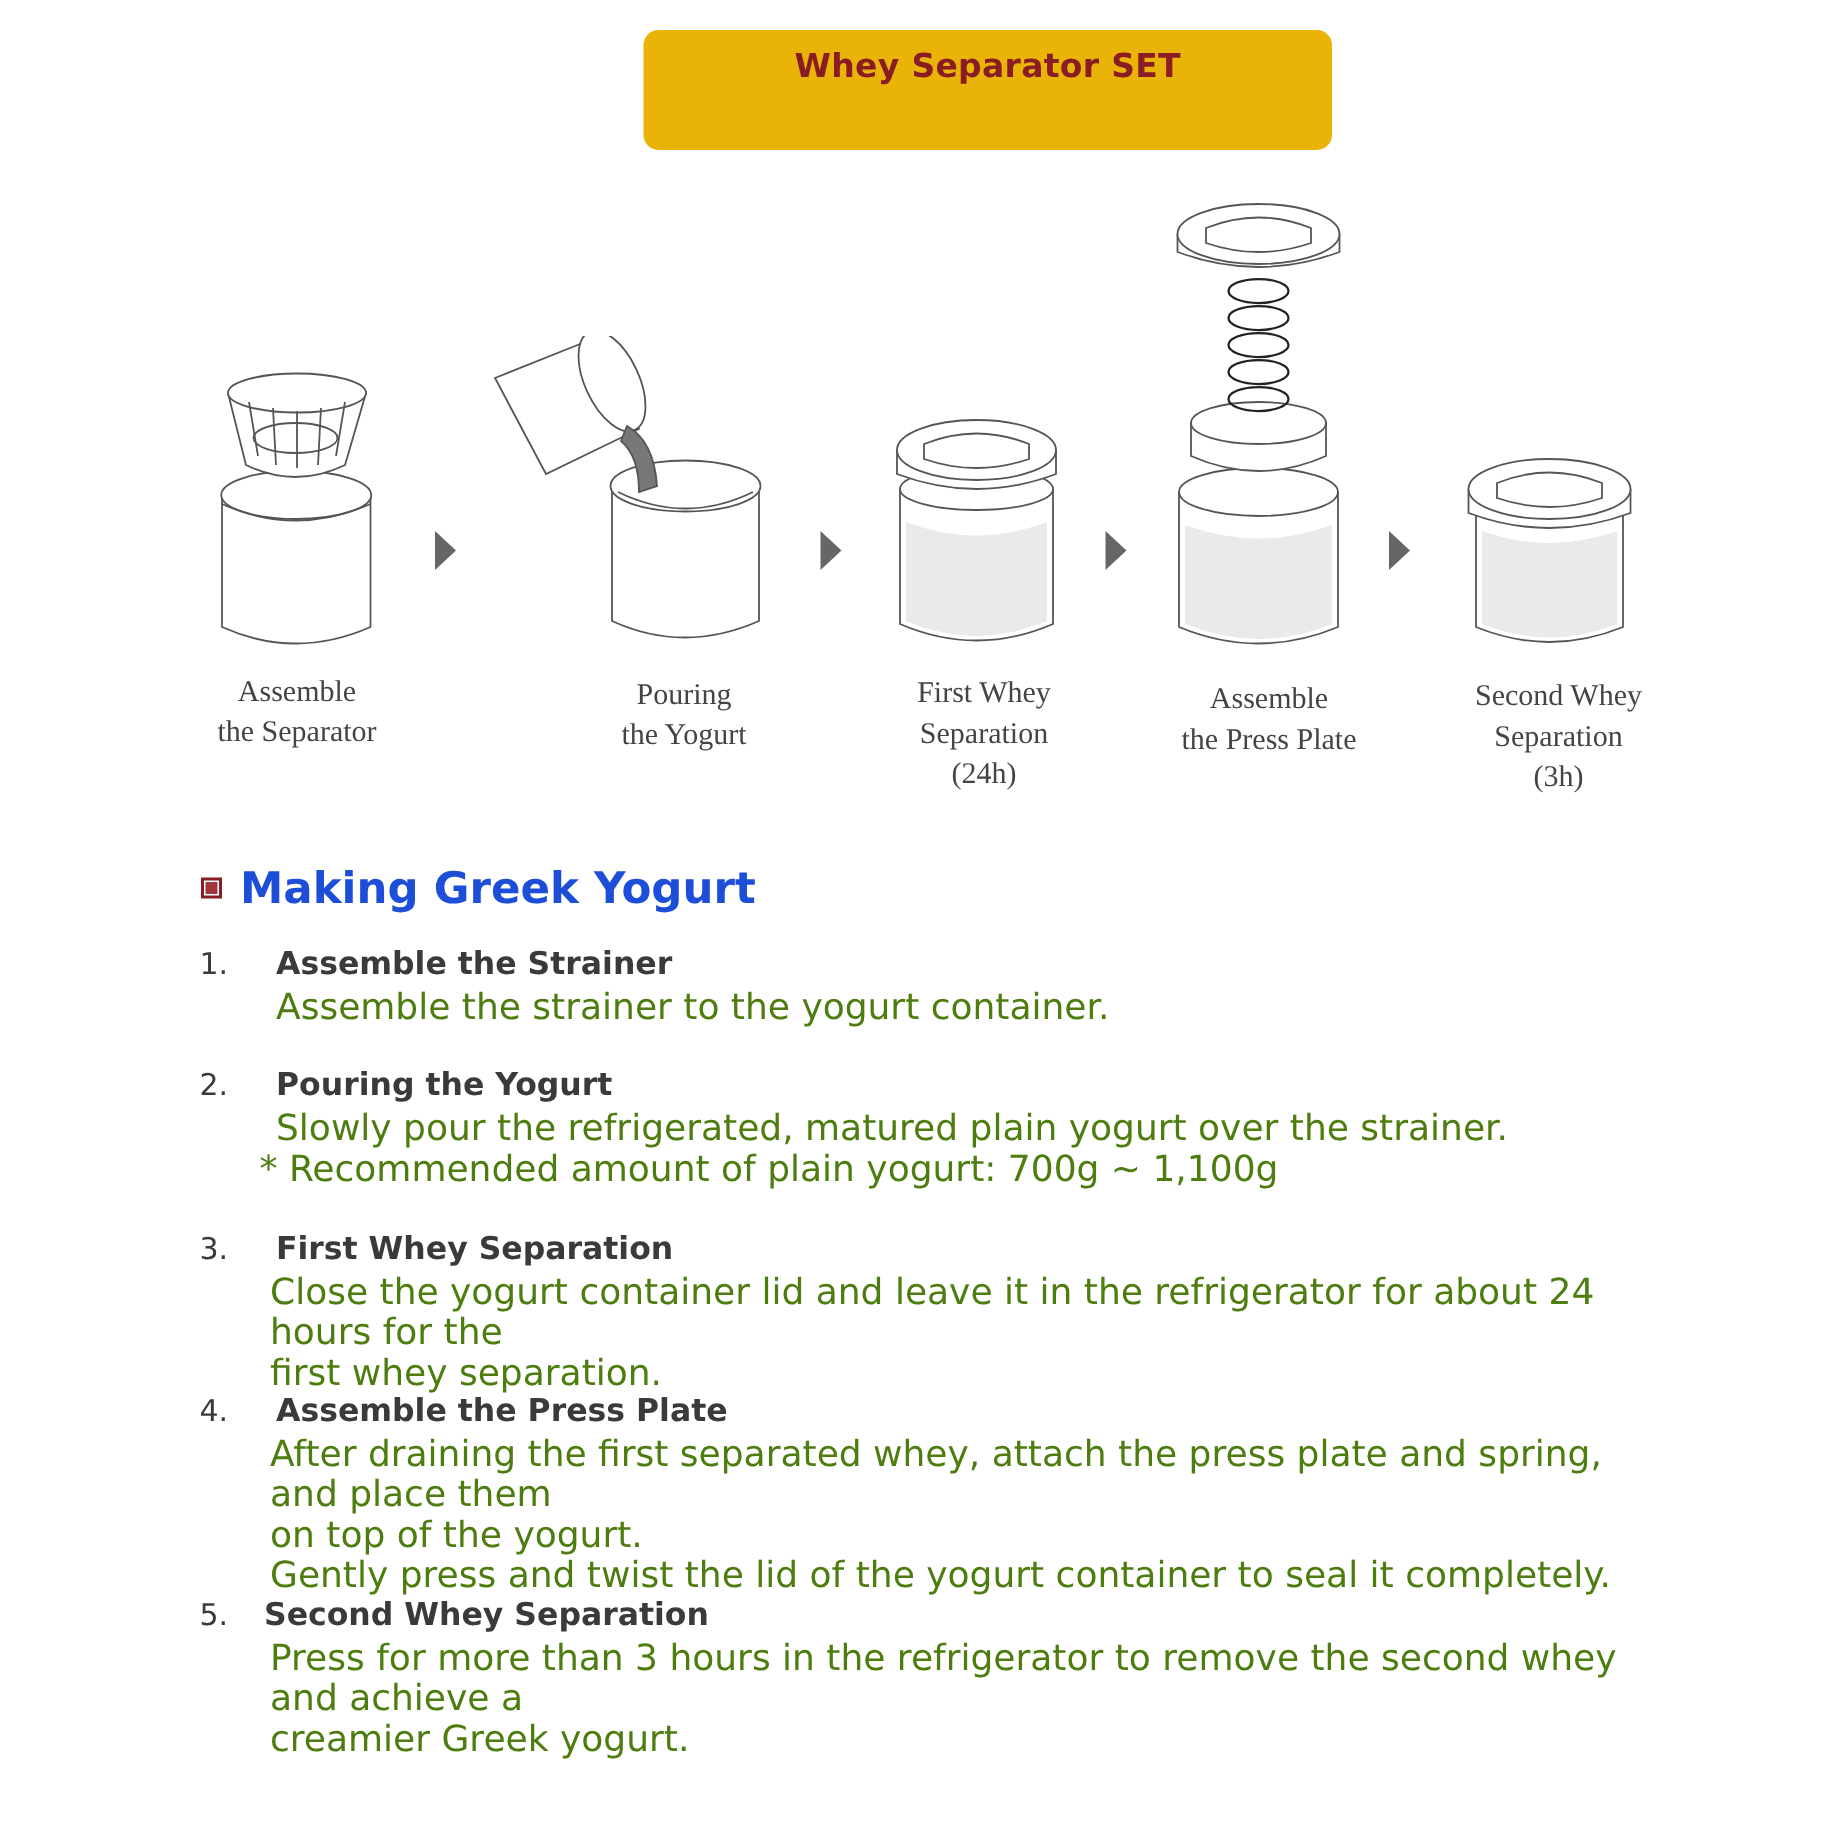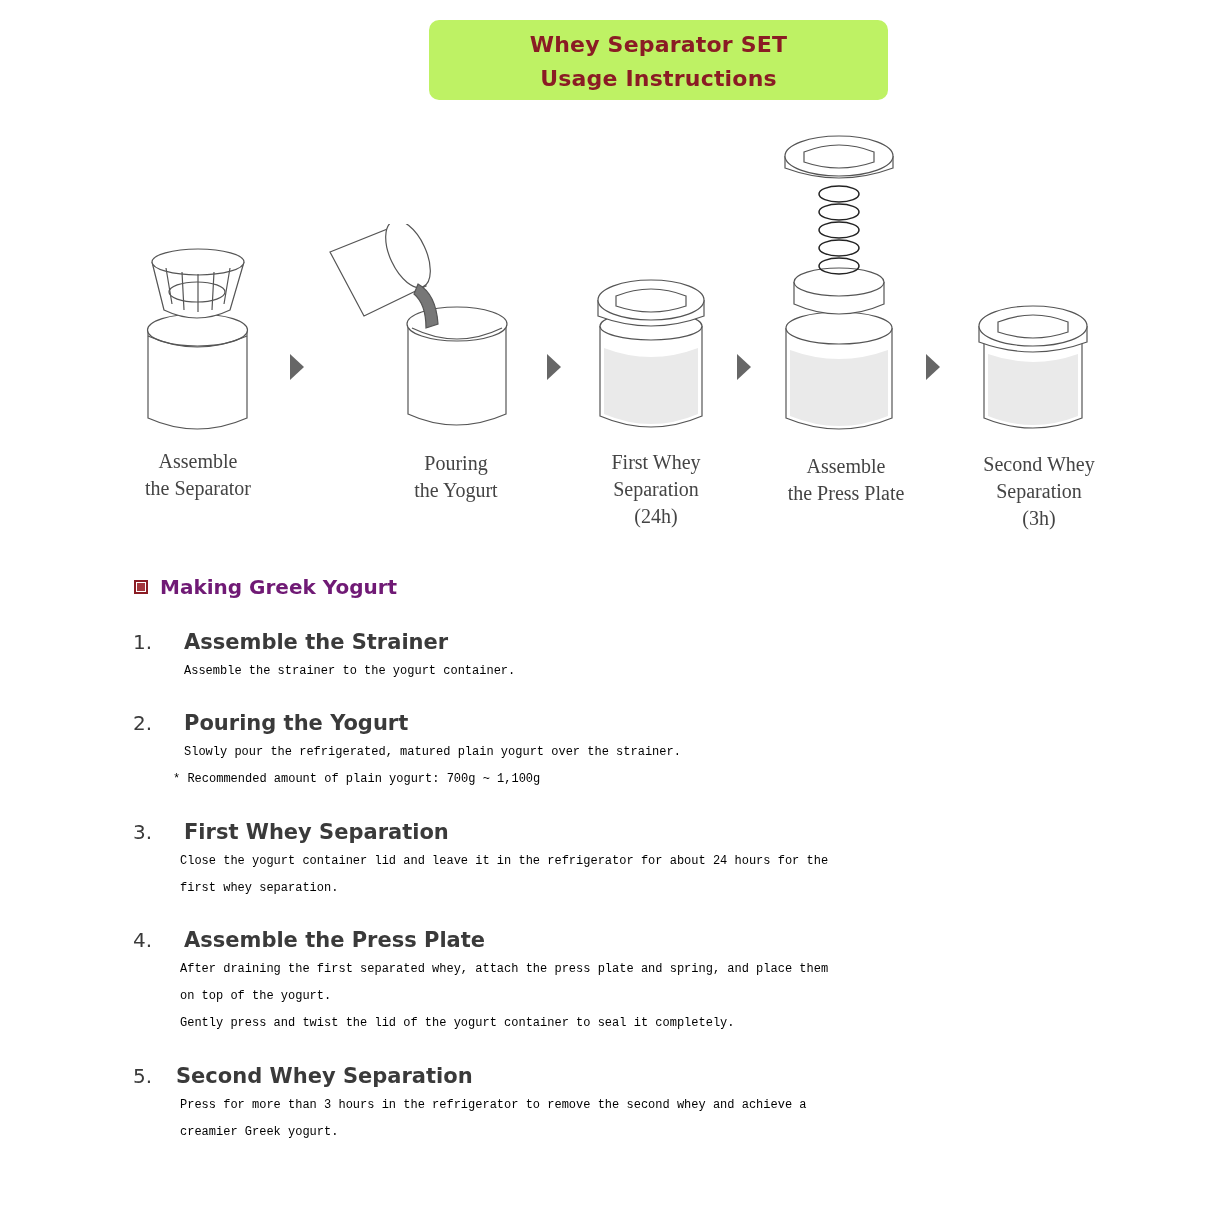--- a/index.html
+++ b/index.html
@@ -1,51 +1,50 @@
 <!DOCTYPE html>
 <html><head>
 <meta charset="utf-8">
 <style>
   html, body { margin: 0; padding: 0; background: #ffffff; }
   body { width: 1214px; height: 1214px; position: relative; overflow: hidden;
          font-family: "DejaVu Sans", "Liberation Sans", sans-serif; color: #3a3a3a; }
 
   .title-box { position: absolute; left: 429px; top: 20px; width: 459px; height: 80px;
-               background: #bef264; border-radius: 10px; text-align: center;
+               background: #eab308; border-radius: 10px; text-align: center;
                color: #8a1c24; font-weight: bold; font-size: 22px; line-height: 34px;
                padding-top: 8px; box-sizing: border-box; letter-spacing: 0.2px; }
 
   .steps-row { position: absolute; left: 0; top: 120px; width: 1214px; height: 440px; }
   .illus { position: absolute; }
   .arrow { position: absolute; width: 0; height: 0; border-top: 13px solid transparent;
            border-bottom: 13px solid transparent; border-left: 14px solid #666; }
   .step-label { position: absolute; text-align: center; font-size: 20px; line-height: 27px;
                 color: #444; font-weight: 300; font-family: Liberation Serif, serif; }
   .step-label span { display: block; white-space: nowrap; }
 
-  .section-title { position: absolute; left: 134px; top: 575px; font-size: 20px;
-                   color: #701a75; font-weight: bold; display: flex; align-items: center; }
+  .section-title { position: absolute; left: 134px; top: 575px; font-size: 29px;
+                   color: #1d4ed8; font-weight: bold; display: flex; align-items: center; }
   .square-icon { width: 14px; height: 14px; border: 2px solid #8a1c24; display: inline-flex;
                  align-items: center; justify-content: center; margin-right: 12px; box-sizing: border-box; }
   .square-icon i { width: 8px; height: 8px; background: #a3363d; display: block; }
 
   .instr { position: absolute; left: 133px; width: 1000px; }
   .instr .num { position: absolute; left: 0; top: 0; font-size: 20px; color: #3a3a3a; }
   .instr .head { position: absolute; left: 51px; top: 0; font-size: 21px; font-weight: bold; color: #3a3a3a; text-align: right; }
-  .instr .body { position: absolute; left: 51px; top: 28px; font-size: 12px; line-height: 27px;
-                 color: #000000; width: 940px; font-family: Liberation Mono, monospace; }
+  .instr .body { position: absolute; left: 51px; top: 28px; font-size: 24px; line-height: 27px;
+                 color: #4d7c0f; width: 940px; }
   .instr .body span { display: block; }
   .note { margin-left: -11px; }
 </style>
 </head>
 <body>
 
 <div class="title-box">
   <div>Whey Separator SET</div>
-  <div>Usage Instructions</div>
 </div>
 
 <div class="steps-row">
 
   <svg class="illus" style="left:140px; top:128px;" width="115" height="190" viewBox="0 0 115 190">
     <g fill="#fff" stroke="#555" stroke-width="1.2">
       <path d="M8 82 L8 170 Q57 192 107 170 L107 82"></path>
       <ellipse cx="57.5" cy="82" rx="50" ry="16"></ellipse>
       <path d="M8 88 Q57 110 107 88" fill="none"></path>
       <path d="M12 14 L24 62 Q57 78 90 62 L104 14"></path>

